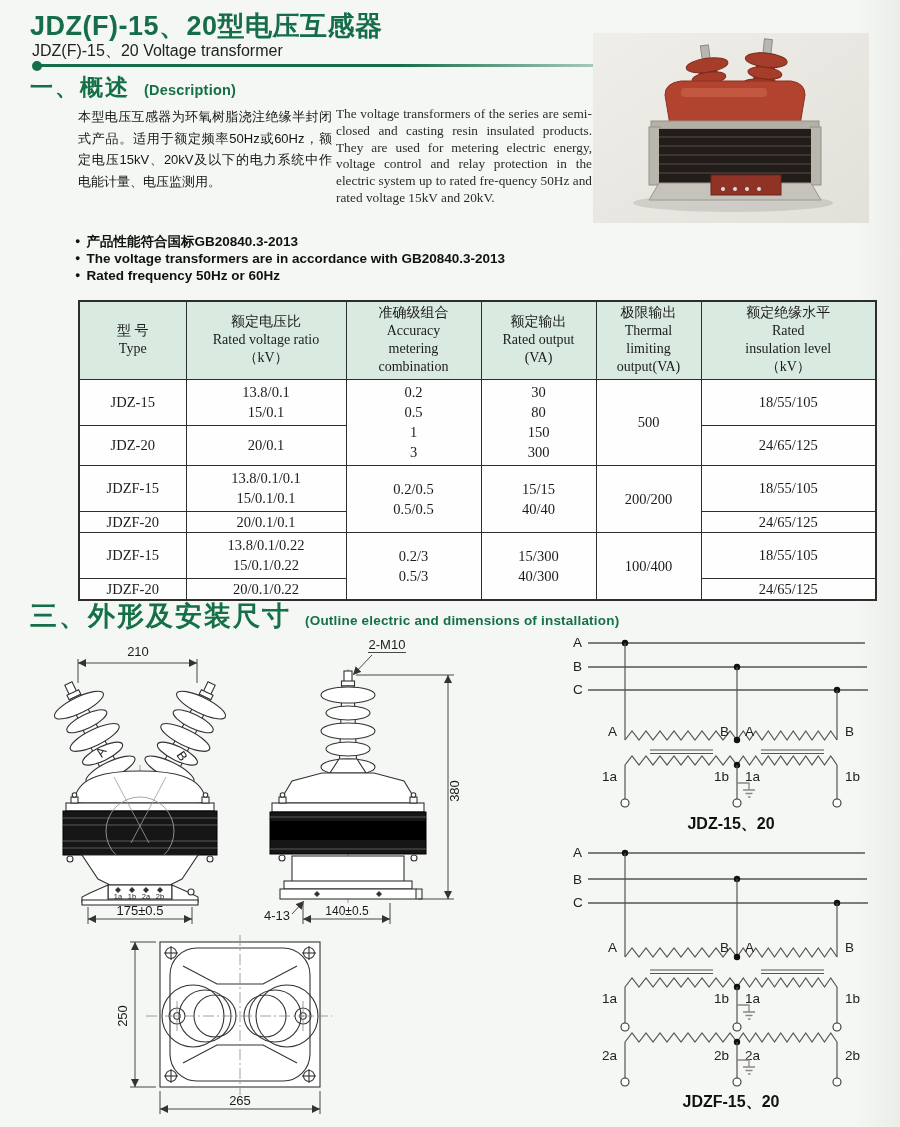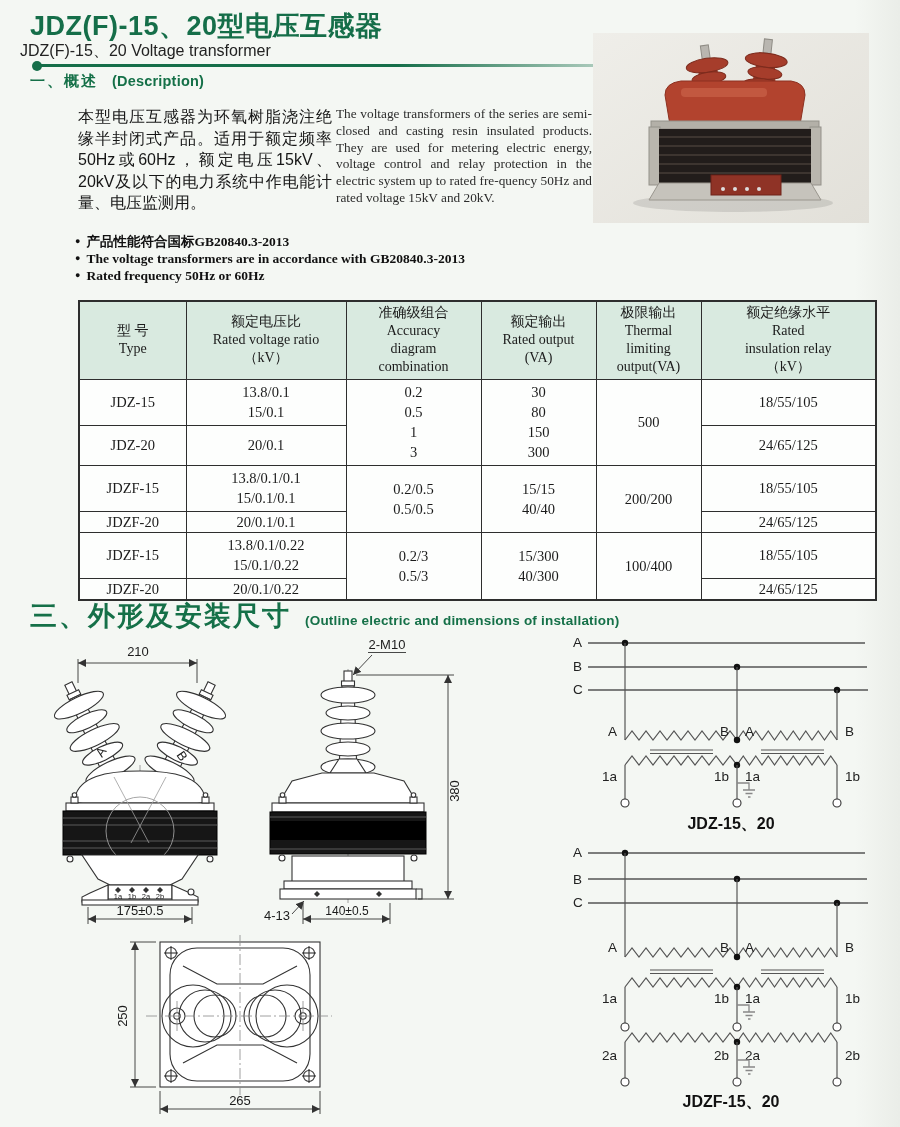--- a/index.html
+++ b/index.html
@@ -6,25 +6,25 @@
   .page{position:relative;width:900px;height:1127px;overflow:hidden;
         background:linear-gradient(90deg,#f4f7f3 0,#f4f7f3 95%,#eaede8 100%);
         font-family:"Liberation Sans",sans-serif;color:#1b1b1b;}
   .abs{position:absolute;}
   .title{font-size:27px;font-weight:bold;color:#156e49;letter-spacing:.5px;}
   .subtitle{font-size:16px;color:#222;}
   .rule{height:3px;background:linear-gradient(to right,#156e49 55%,rgba(21,110,73,0));}
   .rule::before{content:"";position:absolute;left:-2px;top:-3.5px;width:10px;height:10px;
         border-radius:50%;background:#156e49;}
   .sec{white-space:nowrap;color:#157048;}
-  .sec .zh{font-size:15px;font-weight:bold;letter-spacing:2px;}
+  .sec .zh{font-size:23px;font-weight:bold;letter-spacing:2px;}
   .sec .en{font-size:14.5px;font-weight:bold;margin-left:14px;letter-spacing:.2px;}
-  .desc-zh{width:254px;font-size:16px;line-height:21.5px;text-align:justify;color:#161616;}
+  .desc-zh{width:254px;font-size:13px;line-height:21.5px;text-align:justify;color:#161616;}
   .desc-en{width:256px;font-size:13.3px;line-height:16.8px;text-align:justify;color:#2c2c2c;}
-  ul.bullets{margin:0;padding:0;list-style:none;font-size:13.5px;font-weight:600;color:#111;font-family:Liberation Serif, serif;}
+  ul.bullets{margin:0;padding:0;list-style:none;font-size:13.5px;font-weight:600;color:#111;}
   ul.bullets li{line-height:17.2px;}
   ul.bullets li::before{content:"●";font-size:9px;vertical-align:2px;margin-right:6px;}
   table.spec{border-collapse:collapse;table-layout:fixed;width:797px;
         font-family:"Liberation Serif",serif;}
   table.spec th,table.spec td{border:1px solid #2e2e2e;text-align:center;vertical-align:middle;
         white-space:pre-line;padding:0;}
   table.spec{border:2px solid #2e2e2e;}
   table.spec th{background:#d9eae0;font-weight:normal;font-size:14px;line-height:18px;}
   table.spec td{background:#fdfefd;font-size:14.5px;line-height:20px;}
   svg text{font-family:"Liberation Sans",sans-serif;}
@@ -39,21 +39,21 @@
   .coil{fill:none;stroke:#555;stroke-width:1.2;}
   text.wl{font-size:13.5px;fill:#222;}
   text.cap{font-size:16px;font-weight:bold;fill:#111;}
 </style>
 </head>
 <body>
 
 <div class="page">
 
   <div class="abs title" style="left:30px;top:8px;">JDZ(F)-15、20型电压互感器</div>
-  <div class="abs subtitle" style="left:20px;top:41px;text-align:center;">JDZ(F)-15、20 Voltage transformer</div>
+  <div class="abs subtitle" style="left:32px;top:41px;text-align:center;">JDZ(F)-15、20 Voltage transformer</div>
   <div class="abs rule" style="left:34px;top:64px;width:660px;"></div>
 
   <svg class="abs" style="left:593px;top:33px;" width="276" height="190" viewBox="0 0 276 190">
     <defs>
       <linearGradient id="pg" x1="0" y1="0" x2="1" y2="1">
         <stop offset="0" stop-color="#efeee9"></stop>
           <stop offset="1" stop-color="#e2e0d9"></stop>
       </linearGradient>
     </defs>
     <rect x="0" y="0" width="276" height="190" fill="url(#pg)"></rect>
@@ -124,32 +124,32 @@
     </colgroup>
     <thead>
       <tr style="height:78px">
         <th>型  号
 Type</th>
         <th>额定电压比
 Rated voltage ratio
 （kV）</th>
         <th>准确级组合
 Accuracy
-diagram
+metering
 combination</th>
         <th>额定输出
 Rated output
 (VA)</th>
         <th>极限输出
 Thermal
 limiting
 output(VA)</th>
         <th>额定绝缘水平
 Rated
-insulation relay
+insulation level
 （kV）</th>
       </tr>
     </thead>
     <tbody>
       <tr style="height:46px">
         <td>JDZ-15</td>
         <td>13.8/0.1
 15/0.1</td>
         <td rowspan="2">0.2
 0.5

